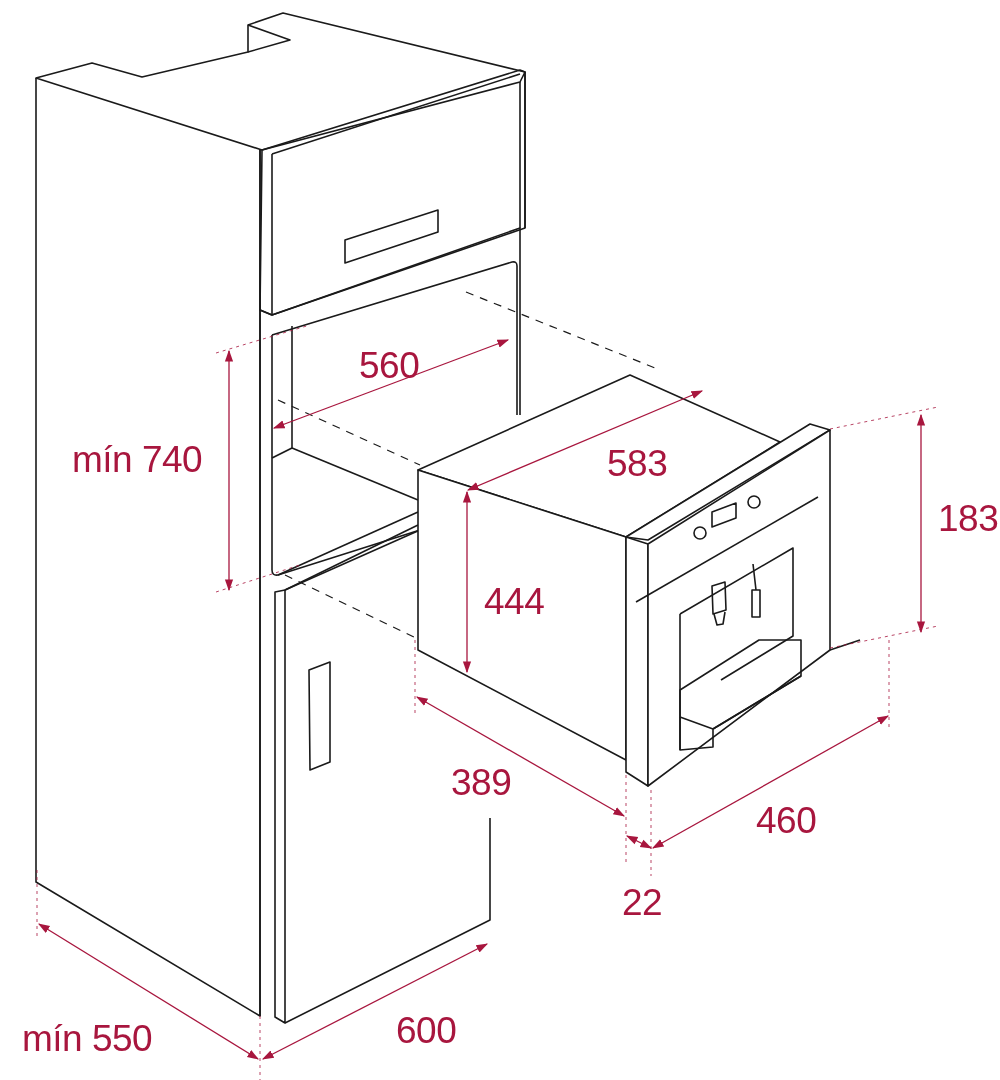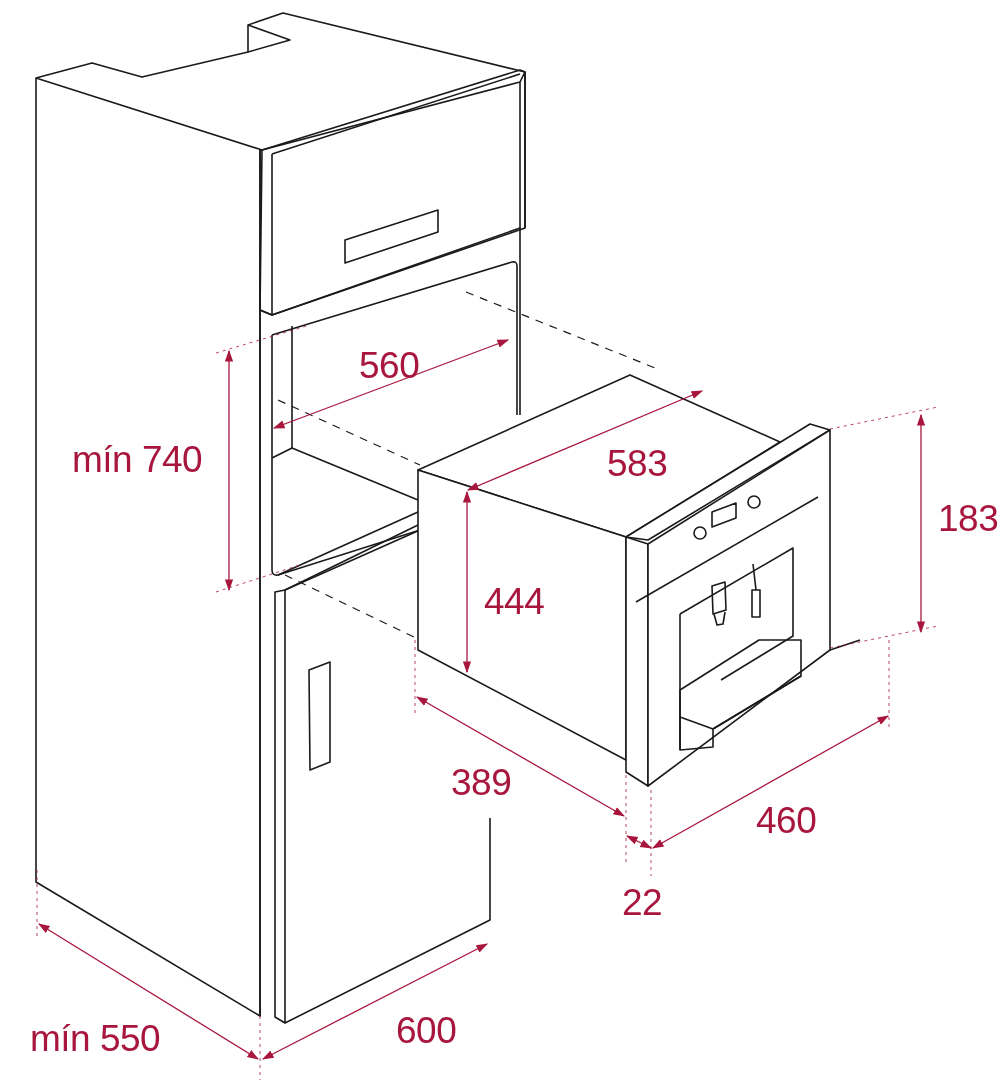--- a/index.html
+++ b/index.html
@@ -129,14 +129,14 @@
 </svg>
 
 <div class="lbl" style="left:72px; top:441px;">mín 740</div>
 <div class="lbl" style="left:359px; top:347px;">560</div>
 <div class="lbl" style="left:607px; top:445px;">583</div>
 <div class="lbl" style="left:484px; top:583px;">444</div>
 <div class="lbl" style="left:938px; top:500px;">183</div>
 <div class="lbl" style="left:451px; top:764px;">389</div>
 <div class="lbl" style="left:756px; top:802px;">460</div>
 <div class="lbl" style="left:622px; top:884px;text-align:center;">22</div>
-<div class="lbl" style="left:30px; top:1020px;">mín 550</div>
+<div class="lbl" style="left:22px; top:1020px;">mín 550</div>
 <div class="lbl" style="left:396px; top:1012px;text-align:right;">600</div>
 
 </body></html>

